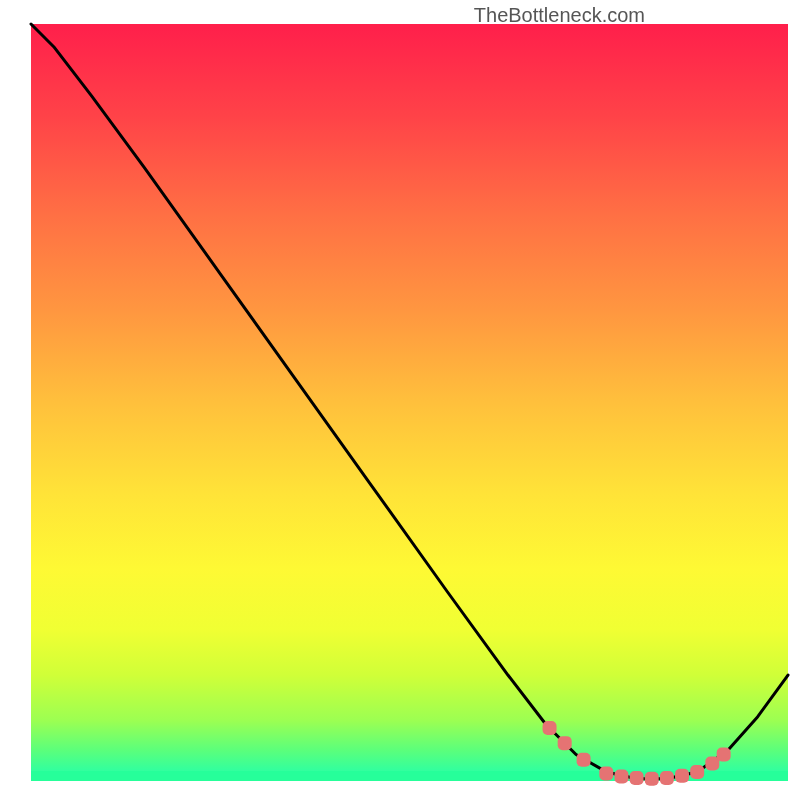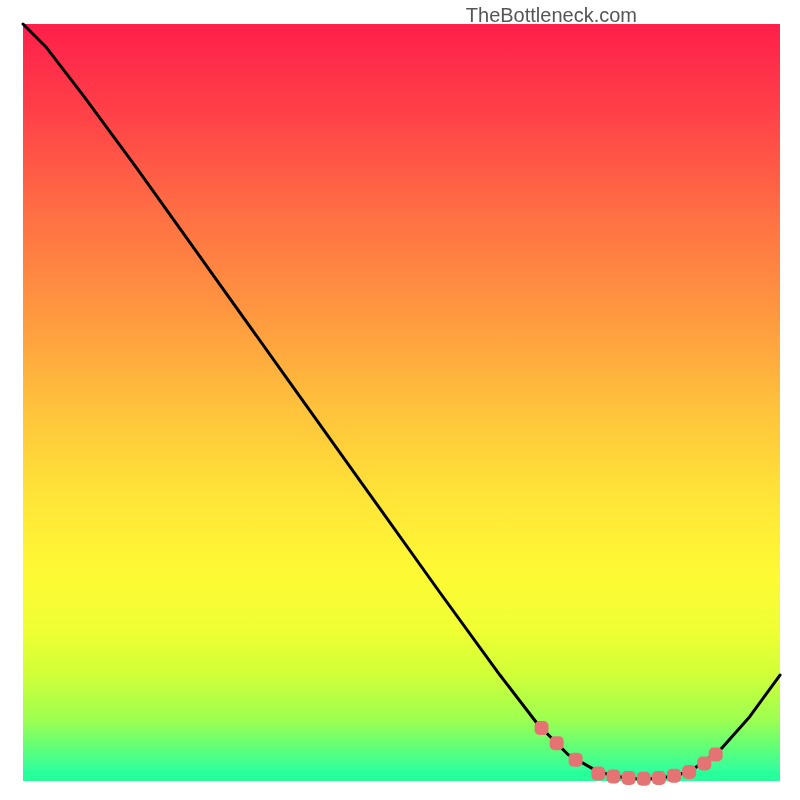--- a/index.html
+++ b/index.html
@@ -7,21 +7,21 @@
     padding: 0;
     width: 800px;
     height: 800px;
     position: relative;
     font-family: Arial, sans-serif;
     background: #fff;
   }
   .chart-container {
     position: absolute;
     top: 0;
-    left: 0;
+    left: 8px;
     width: 647px;
     height: 800px;
   }
   .attribution {
     position: absolute;
     top: 4px;
     right: 10px;
     font-size: 20px;
     font-weight: 500;
     color: #555;

